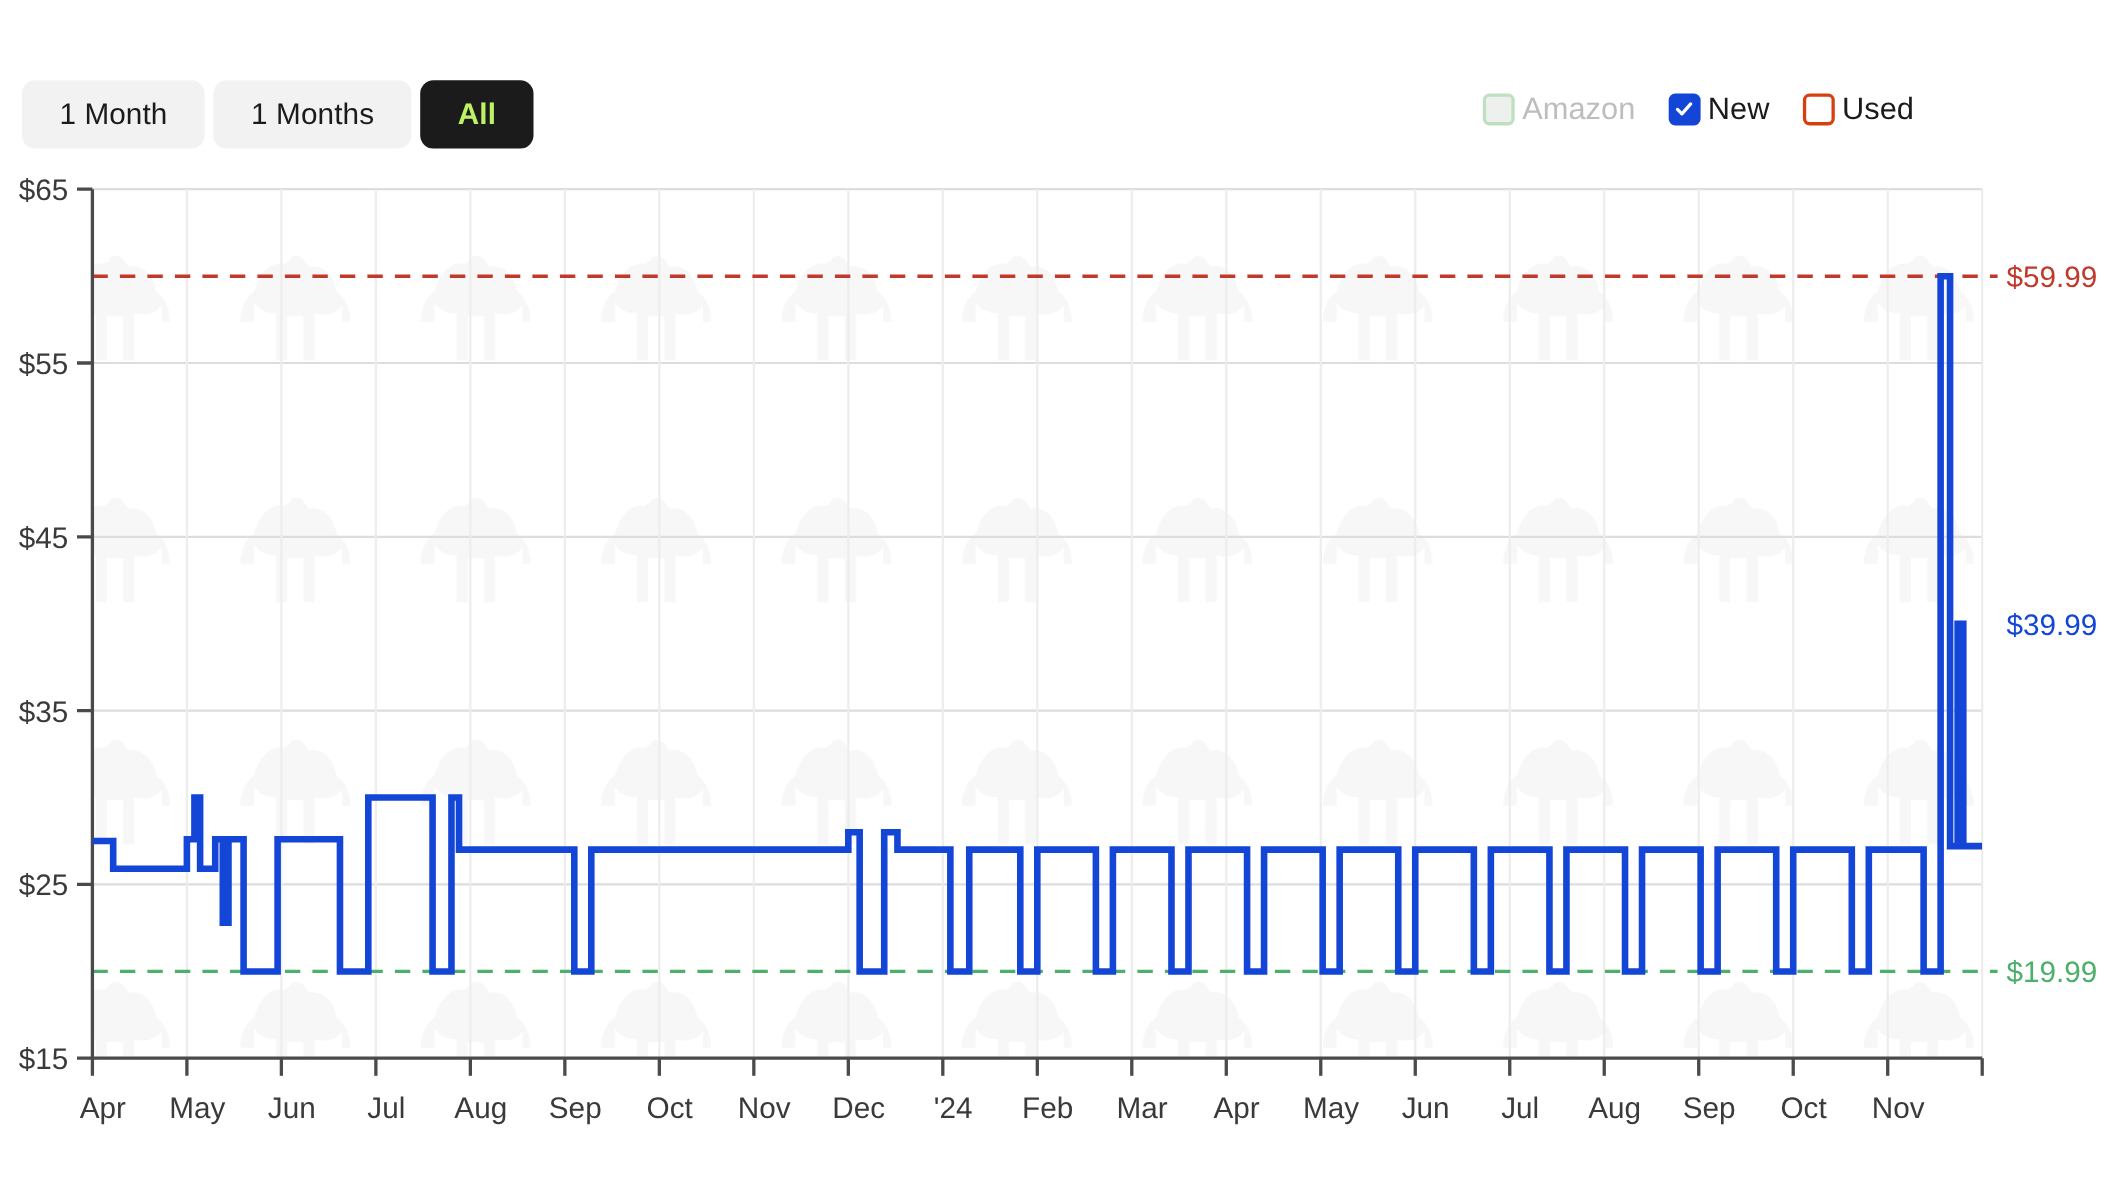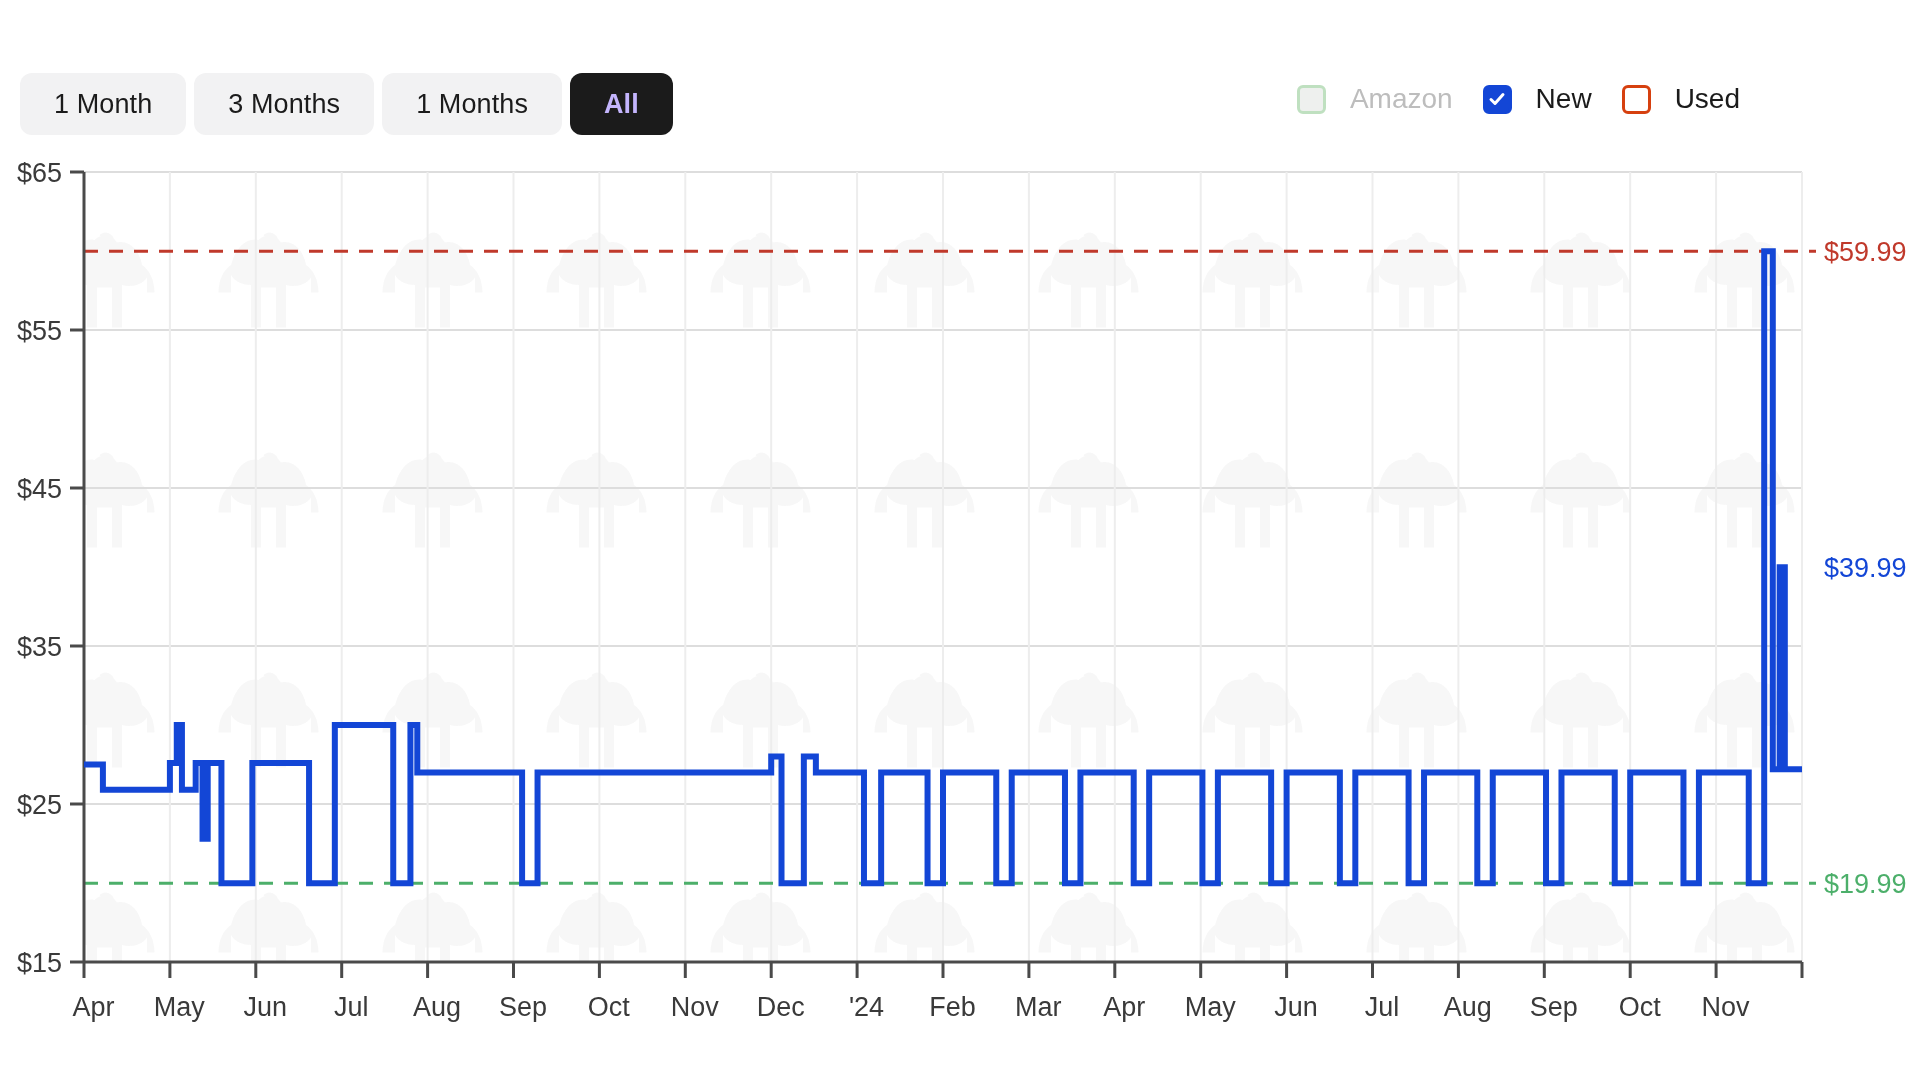--- a/index.html
+++ b/index.html
@@ -42,36 +42,36 @@
     font-size: 27px;
     line-height: 62px;
     text-align: center;
     cursor: pointer;
     padding: 0 34px;
     white-space: nowrap;
     letter-spacing: 0.1px;
   }
   .range-btn.active {
     background: #1b1b1b;
-    color: #c4b5fd;
+    color: #bef264;
     font-weight: bold;
   }
 
   #legend {
     position: absolute;
     right: 28px;
     top: 83px;
     display: flex;
     align-items: center;
     gap: 30px;
   }
   .legend-item {
     display: flex;
     align-items: center;
-    gap: 24px;
+    gap: 7px;
     cursor: pointer;
     user-select: none;
   }
   .cbox {
     width: 29px;
     height: 29px;
     border-radius: 6px;
     box-sizing: border-box;
     display: flex;
     align-items: center;
@@ -119,21 +119,20 @@
     font-size: 27px;
     text-anchor: start;
   }
 </style>
 </head>
 <body>
 
 <div id="toolbar">
   <div id="range-buttons">
       <button class="range-btn">1 Month</button>
-      <button class="range-btn">3 Months</button>
       <button class="range-btn">1 Months</button>
       <button class="range-btn active">All</button>
     </div>
   <div id="legend">
       <div class="legend-item">
         <span class="cbox amazon"></span>
         <span class="legend-label muted">Amazon</span>
       </div>
       <div class="legend-item">
         <span class="cbox new">

